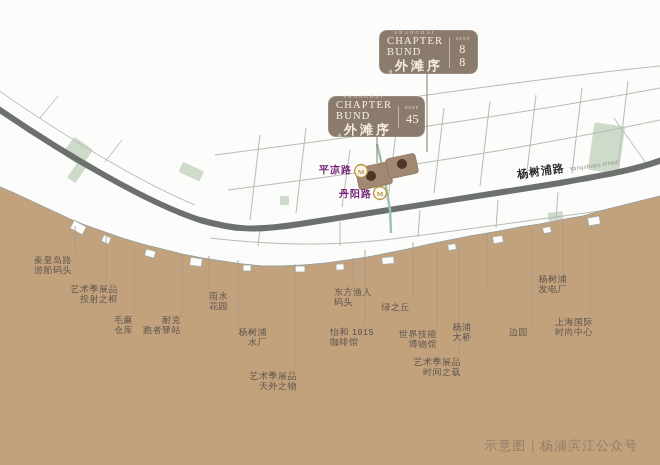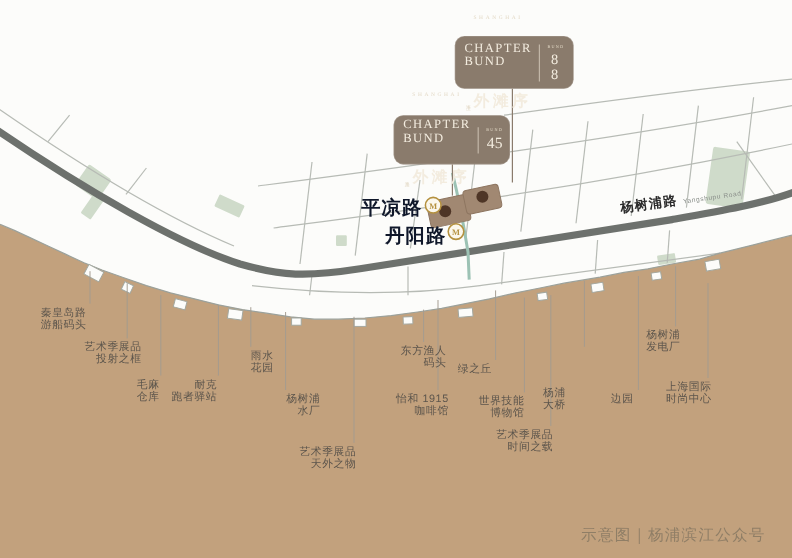--- a/index.html
+++ b/index.html
@@ -14,36 +14,36 @@
       linear-gradient(108deg,#6b523b 0%,#8a7054 15%,#a88a68 30%,#c1a381 46%,#d6bd9b 60%,#e4d1b3 73%,#d5b document 0%,#d2b48f 86%,#c3a17c 100%);
     background-color:#c2a17d;
   }
   svg{position:absolute;left:0;top:0;}
   .landmark{
     position:absolute;color:#5c554c;font-size:9px;line-height:9.8px;
     letter-spacing:.5px;white-space:nowrap;
   }
   .landmark.right{text-align:right;}
   .landmark.left{text-align:left;}
-  .landmark.center{text-align:right;}
+  .landmark.center{text-align:left;}
   .station{
-    position:absolute;font-size:16px;font-weight:bold;color:#0f172a;letter-spacing:1px;text-align:right;
+    position:absolute;font-size:10px;font-weight:bold;color:#701a75;letter-spacing:1px;text-align:right;
   }
   .roadname{
     position:absolute;left:517px;top:164px;transform:rotate(-8deg);transform-origin:left center;
     white-space:nowrap;
   }
   .roadname .cn{font-size:11px;font-weight:bold;color:#2b2b2b;letter-spacing:1px;}
   .roadname .en{font-size:5.5px;color:#8a8f8a;letter-spacing:.5px;}
   .badge{
     position:absolute;background:#8a7b6c;border-radius:8px;color:#f3ecdf;
     display:flex;align-items:center;padding:5px 8px;gap:6px;
     box-shadow:0 0 0 .5px rgba(255,255,255,.25) inset;
   }
-  .badge .bleft{flex:1;display:flex;flex-direction:column;align-items:center;gap:18px;}
+  .badge .bleft{flex:1;display:flex;flex-direction:column;align-items:center;gap:0;}
   .b-sh{font-family:"Liberation Serif",serif;font-size:4.5px;line-height:5px;letter-spacing:2.2px;color:#e3d9c6;}
   .b-cb{font-family:"Liberation Serif",serif;font-size:10.5px;line-height:11px;letter-spacing:1.2px;}
   .b-cnrow{display:flex;align-items:center;justify-content:center;gap:3px;}
   .b-cnpre{writing-mode:vertical-rl;text-orientation:upright;font-size:4px;letter-spacing:0;line-height:4.5px;color:#e3d9c6;}
   .b-cn{font-size:13px;font-weight:bold;letter-spacing:3px;}
   .bright{border-left:.5px solid rgba(240,232,216,.55);padding-left:6px;text-align:center;}
   .b-no{font-family:"Liberation Serif",serif;font-size:3.5px;letter-spacing:1px;color:#e3d9c6;line-height:4px;}
   .b-num-stack{font-family:"Liberation Serif",serif;writing-mode:vertical-rl;text-orientation:upright;font-size:12px;line-height:12px;letter-spacing:-1px;margin-top:1px;}
   .b-num{font-family:"Liberation Serif",serif;font-size:13px;line-height:18px;}
   #caption{

